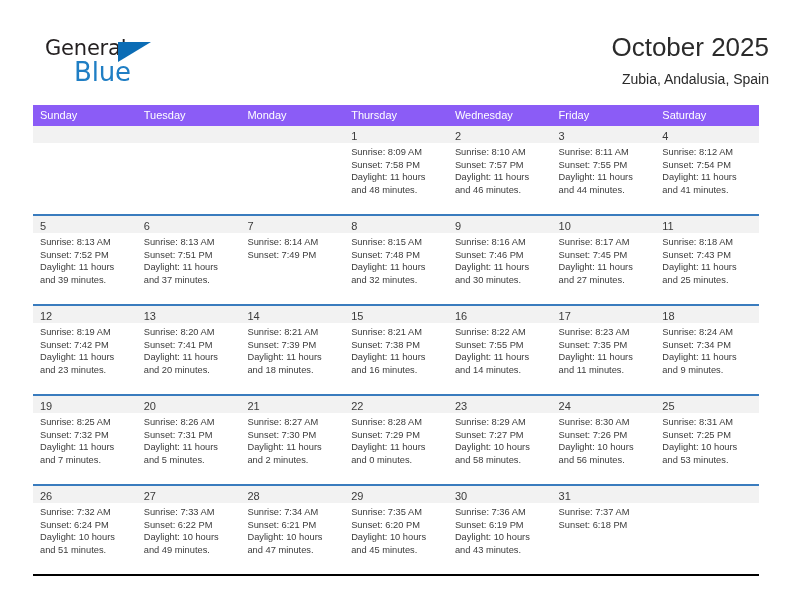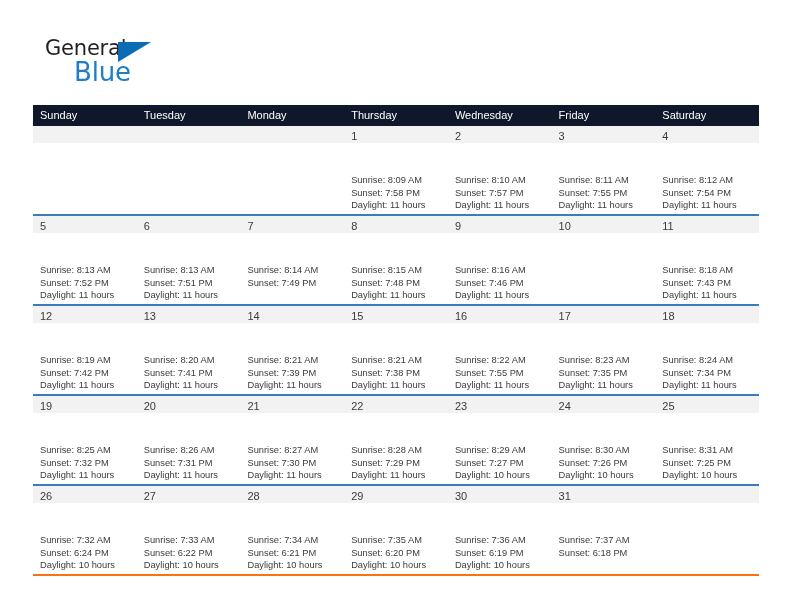--- a/index.html
+++ b/index.html
@@ -90,40 +90,40 @@
   .calendar {
     position: absolute;
     left: 33px;
     top: 105px;
     width: 726px;
   }
   .dow-row {
     display: flex;
     width: 726px;
     height: 21px;
-    background: #0f172a;
+    background: #8b5cf6;
   }
   .dow {
     flex: 1 1 0;
     font-size: 11px;
     color: #ffffff;
     line-height: 21px;
     padding-left: 7px;
     box-sizing: border-box;
     white-space: nowrap;
     overflow: hidden;
   }
 
   .week {
     width: 726px;
     border-bottom: 2px solid #3a7cbe;
     box-sizing: border-box;
   }
   .week:last-child {
-    border-bottom: 2px solid #f97316;
+    border-bottom: 2px solid #000000;
   }
   .week-inner {
     display: flex;
     width: 726px;
   }
   .cell {
     flex: 1 1 0;
     width: 103.71px;
     box-sizing: border-box;
     height: 88px;
@@ -141,21 +141,20 @@
     box-sizing: border-box;
   }
   .daynum {
     font-size: 11px;
     color: #3b3b3b;
     line-height: 17px;
   }
   .cell-body {
     padding: 3px 6px 0 7px;
     box-sizing: border-box;
-    margin-top: 28px;
   }
   .info-line {
     font-size: 9.3px;
     color: #3b3b3b;
     line-height: 12.6px;
     white-space: nowrap;
   }
   .info-line.wrap {
     white-space: normal;
   }
@@ -166,20 +165,24 @@
 <div class="page">
 
   <div class="header">
 
     <div class="logo">
       <span class="logo-general">General</span>
       <span class="logo-triangle"></span>
       <span class="logo-blue">Blue</span>
     </div>
 
+    <div class="title-block">
+      <div class="cal-title">October 2025</div>
+      <div class="cal-subtitle">Zubia, Andalusia, Spain</div>
+    </div>
 
   </div>
 
   <div class="calendar">
     <div class="dow-row">
         <div class="dow">Sunday</div>
         <div class="dow">Tuesday</div>
         <div class="dow">Monday</div>
         <div class="dow">Thursday</div>
         <div class="dow">Wednesday</div>
@@ -271,20 +274,25 @@
             <div class="cell">
               <div class="daynum-strip"><span class="daynum">9</span></div>
               <div class="cell-body">
                 <div class="info-line">Sunrise: 8:16 AM</div>
                 <div class="info-line">Sunset: 7:46 PM</div>
                 <div class="info-line wrap">Daylight: 11 hours and 30 minutes.</div>
               </div>
             </div>
             <div class="cell">
               <div class="daynum-strip"><span class="daynum">10</span></div>
+              <div class="cell-body">
+                <div class="info-line">Sunrise: 8:17 AM</div>
+                <div class="info-line">Sunset: 7:45 PM</div>
+                <div class="info-line wrap">Daylight: 11 hours and 27 minutes.</div>
+              </div>
             </div>
             <div class="cell">
               <div class="daynum-strip"><span class="daynum">11</span></div>
               <div class="cell-body">
                 <div class="info-line">Sunrise: 8:18 AM</div>
                 <div class="info-line">Sunset: 7:43 PM</div>
                 <div class="info-line wrap">Daylight: 11 hours and 25 minutes.</div>
               </div>
             </div>
           </div>

